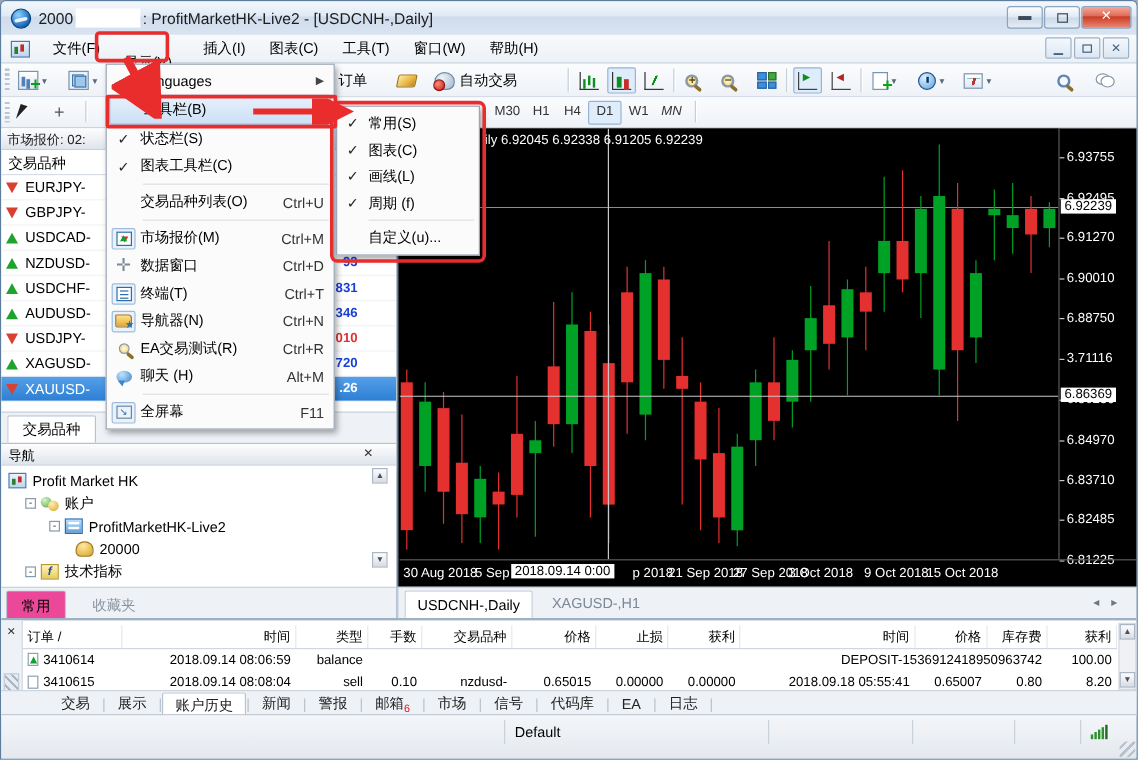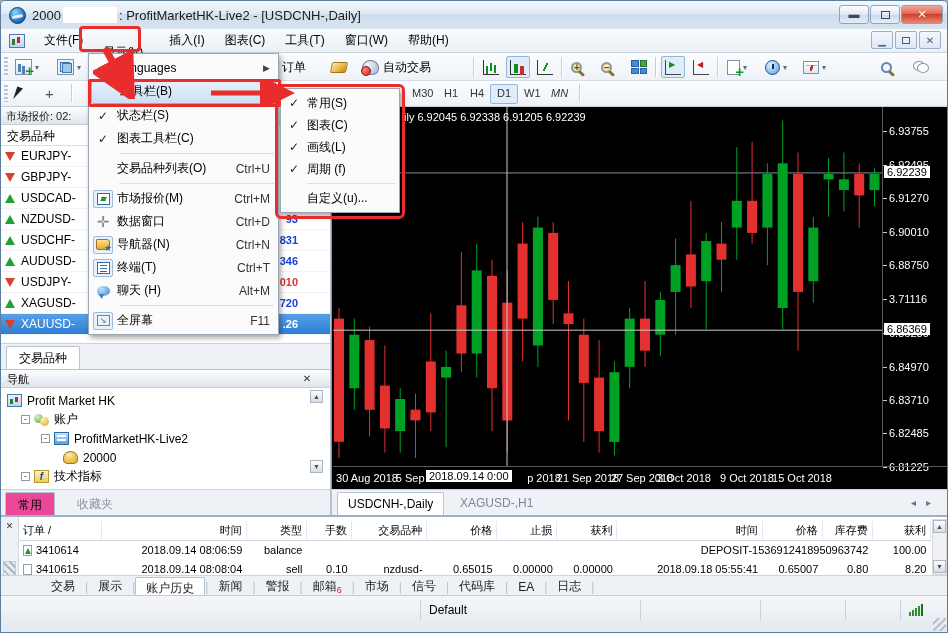--- a/index.html
+++ b/index.html
@@ -681,34 +681,43 @@
           <span class="icob plain">
             <span class="mi-cross">✛</span>
           </span>
         </span>
         <span class="ddlabel">数据窗口</span>
         <span class="ddshort">Ctrl+D</span>
       </div>
     <div class="dditem">
         <span class="ddgut">
           <span class="icob">
+            <span class="mi-term"></span>
+          </span>
+        </span>
+        <span class="ddlabel">终端(T)</span>
+        <span class="ddshort">Ctrl+T</span>
+      </div>
+    <div class="dditem">
+        <span class="ddgut">
+          <span class="icob">
             <span class="mi-nav"></span>
           </span>
         </span>
         <span class="ddlabel">导航器(N)</span>
         <span class="ddshort">Ctrl+N</span>
       </div>
     <div class="dditem">
         <span class="ddgut">
-          <span class="icob">
-            <span class="mi-term"></span>
+          <span class="icob plain">
+            <span class="mag" style="width:9px;height:9px;border-width:1px;"></span>
           </span>
         </span>
-        <span class="ddlabel">终端(T)</span>
-        <span class="ddshort">Ctrl+T</span>
+        <span class="ddlabel">EA交易测试(R)</span>
+        <span class="ddshort">Ctrl+R</span>
       </div>
     <div class="dditem">
         <span class="ddgut">
           <span class="icob plain">
             <span class="mi-chat"></span>
           </span>
         </span>
         <span class="ddlabel">聊天 (H)</span>
         <span class="ddshort">Alt+M</span>
       </div>

